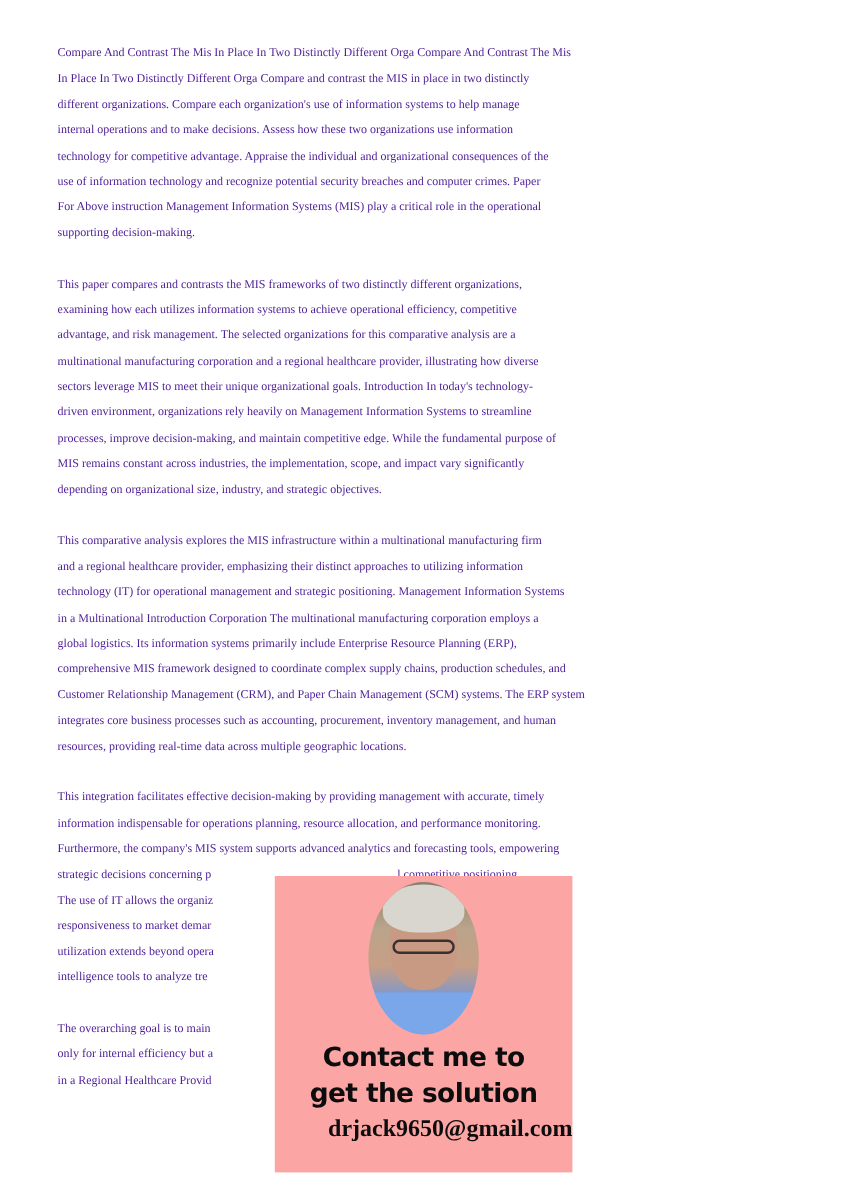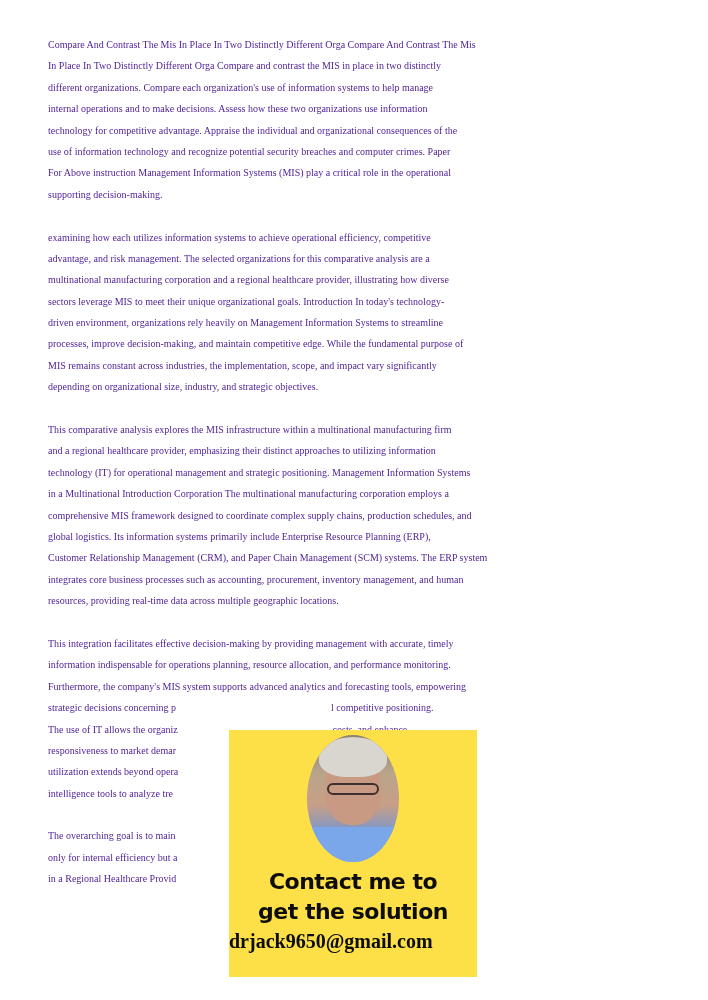--- a/index.html
+++ b/index.html
@@ -6,72 +6,73 @@
   body { width: 708px; height: 1000px; position: relative; overflow: hidden; }
   .page {
     position: absolute; left: 48px; top: 34px; width: 650px;
     font-family: "Liberation Serif", serif;
     font-size: 10px; line-height: 21.4px; color: #4c1d95;
   }
   .line { white-space: nowrap; height: 21.4px; }
   .para { margin-bottom: 21.4px; }
   .overlay {
     position: absolute; left: 229px; top: 730px; width: 248px; height: 247px;
-    background: #fde047;
+    background: #fca5a5;
   }
   .portrait {
     position: absolute; left: 78px; top: 5px; width: 92px; height: 127px;
     border-radius: 50%; overflow: hidden;
     background: linear-gradient(180deg, #8a8070 0%, #b9a48a 30%, #c79f86 55%, #6f95d8 80%, #7aa2e6 100%);
   }
   .portrait .hair { position:absolute; left:12px; top:2px; width:68px; height:40px; border-radius:50% 50% 40% 40%; background:#d9d6cf; }
   .portrait .face { position:absolute; left:18px; top:18px; width:56px; height:72px; border-radius:45%; background:#c89a83; }
   .portrait .glasses { position:absolute; left:20px; top:48px; width:52px; height:12px; border:2px solid #3a3030; border-radius:6px; box-sizing:border-box; }
   .portrait .shirt { position:absolute; left:0; top:92px; width:92px; height:40px; background:#7aa6ea; }
   .contact-text {
     position: absolute; left: 0; width: 248px; text-align: center;
     font-family: "DejaVu Sans", sans-serif; font-weight: bold; color: #0d0d0d;
     font-size: 22px; line-height: 30px; letter-spacing: -0.5px;
   }
   .email {
-    position: absolute; left: 0; top: 200px; width: 248px; text-align: left;
+    position: absolute; left: 0; top: 200px; width: 248px; text-align: right;
     font-family: "Liberation Serif", serif; font-weight: bold; color: #0d0d0d; font-size: 20px;
   }
 </style>
 </head>
 <body>
 
 <div class="page">
   <div class="para">
     <div class="line">Compare And Contrast The Mis In Place In Two Distinctly Different Orga Compare And Contrast The Mis</div>
     <div class="line">In Place In Two Distinctly Different Orga Compare and contrast the MIS in place in two distinctly</div>
     <div class="line">different organizations. Compare each organization's use of information systems to help manage</div>
     <div class="line">internal operations and to make decisions. Assess how these two organizations use information</div>
     <div class="line">technology for competitive advantage. Appraise the individual and organizational consequences of the</div>
     <div class="line">use of information technology and recognize potential security breaches and computer crimes. Paper</div>
     <div class="line">For Above instruction Management Information Systems (MIS) play a critical role in the operational</div>
     <div class="line">supporting decision-making.</div>
   </div>
   <div class="para">
+    <div class="line">This paper compares and contrasts the MIS frameworks of two distinctly different organizations,</div>
     <div class="line">examining how each utilizes information systems to achieve operational efficiency, competitive</div>
     <div class="line">advantage, and risk management. The selected organizations for this comparative analysis are a</div>
     <div class="line">multinational manufacturing corporation and a regional healthcare provider, illustrating how diverse</div>
     <div class="line">sectors leverage MIS to meet their unique organizational goals. Introduction In today's technology-</div>
     <div class="line">driven environment, organizations rely heavily on Management Information Systems to streamline</div>
     <div class="line">processes, improve decision-making, and maintain competitive edge. While the fundamental purpose of</div>
     <div class="line">MIS remains constant across industries, the implementation, scope, and impact vary significantly</div>
     <div class="line">depending on organizational size, industry, and strategic objectives.</div>
   </div>
   <div class="para">
     <div class="line">This comparative analysis explores the MIS infrastructure within a multinational manufacturing firm</div>
     <div class="line">and a regional healthcare provider, emphasizing their distinct approaches to utilizing information</div>
     <div class="line">technology (IT) for operational management and strategic positioning. Management Information Systems</div>
     <div class="line">in a Multinational Introduction Corporation The multinational manufacturing corporation employs a</div>
+    <div class="line">global logistics. Its information systems primarily include Enterprise Resource Planning (ERP),</div>
     <div class="line">comprehensive MIS framework designed to coordinate complex supply chains, production schedules, and</div>
-    <div class="line">global logistics. Its information systems primarily include Enterprise Resource Planning (ERP),</div>
     <div class="line">Customer Relationship Management (CRM), and Paper Chain Management (SCM) systems. The ERP system</div>
     <div class="line">integrates core business processes such as accounting, procurement, inventory management, and human</div>
     <div class="line">resources, providing real-time data across multiple geographic locations.</div>
   </div>
   <div class="para">
     <div class="line">This integration facilitates effective decision-making by providing management with accurate, timely</div>
     <div class="line">information indispensable for operations planning, resource allocation, and performance monitoring.</div>
     <div class="line">Furthermore, the company's MIS system supports advanced analytics and forecasting tools, empowering</div>
     <div class="line" style="white-space:pre">strategic decisions concerning p                                                              l competitive positioning.</div>
     <div class="line" style="white-space:pre">The use of IT allows the organiz                                                              costs, and enhance</div>

